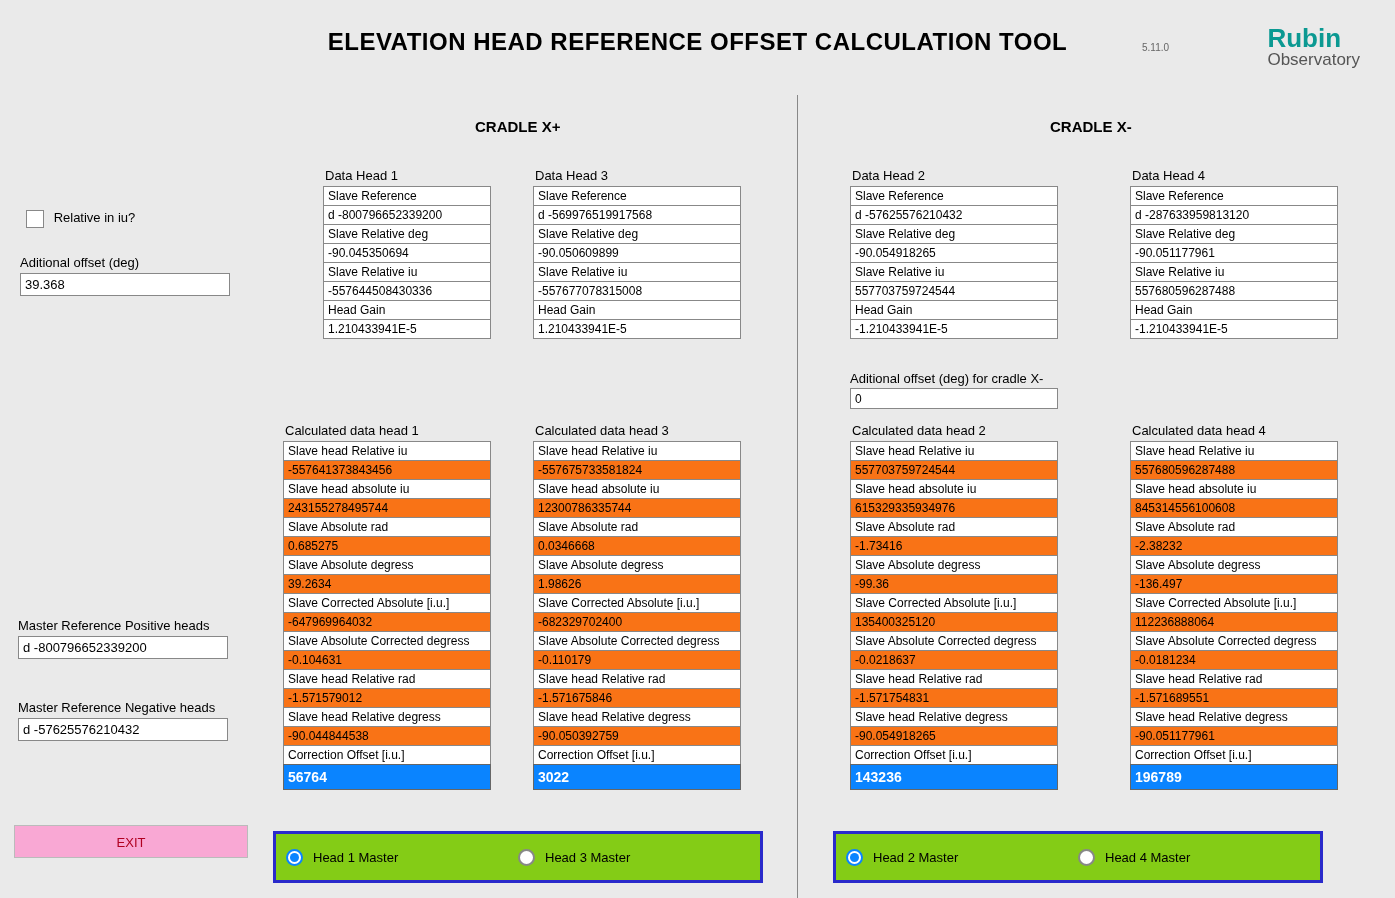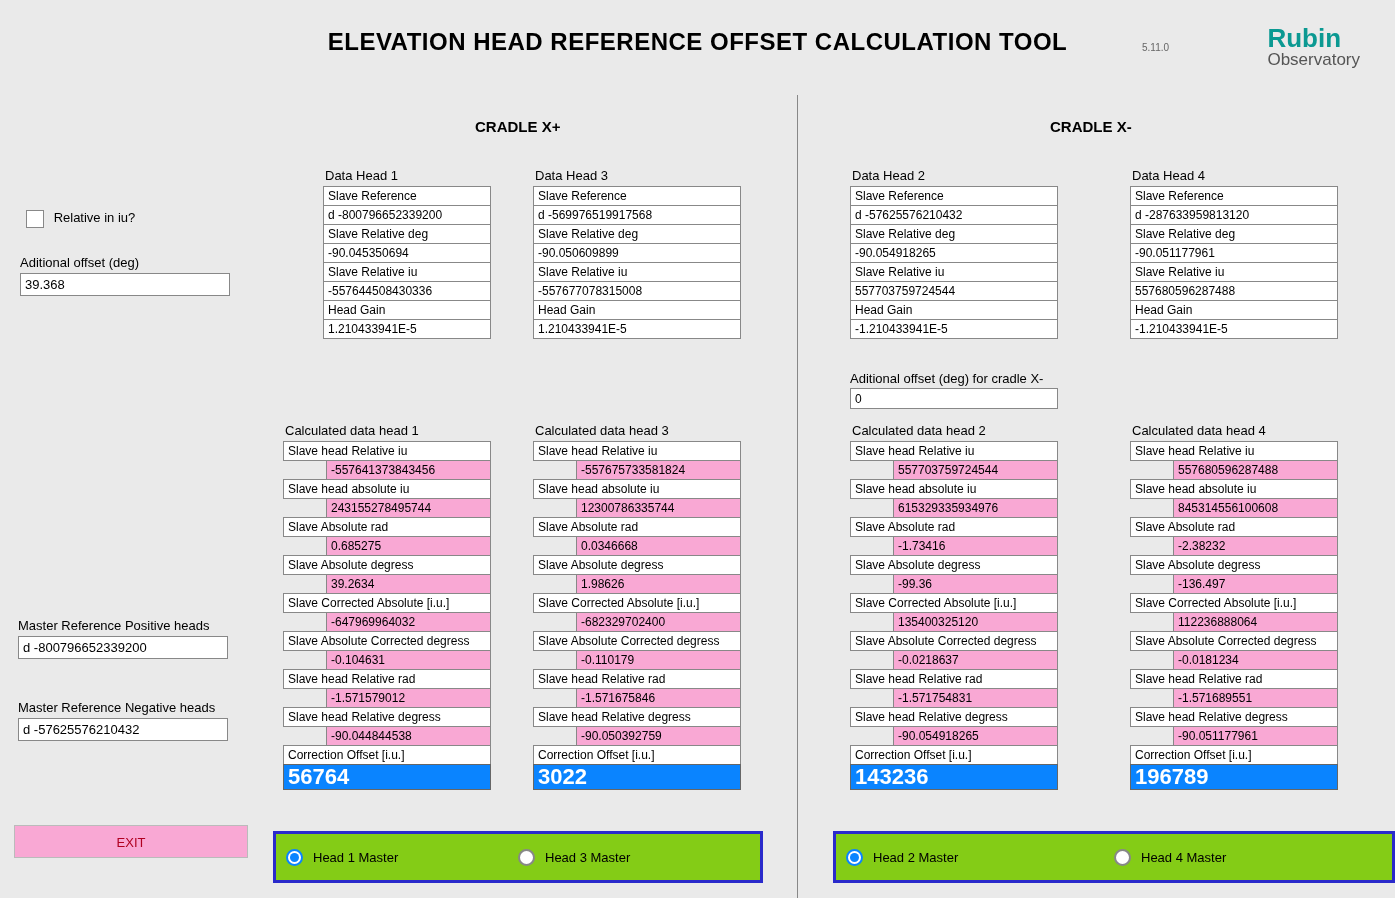--- a/index.html
+++ b/index.html
@@ -91,23 +91,23 @@
     font-size: 13px; color: #000; margin-bottom: 4px; padding-left: 2px;
   }
   .cell {
     border: 1px solid #888; background: #fff; height: 20px;
     padding: 1px 4px; font-size: 12px;
     display: flex; align-items: center;
     margin-top: -1px;
     overflow: hidden; white-space: nowrap;
   }
   .cell:first-of-type { margin-top: 0; }
-  .cell.gray { background: #f9a8d4; margin-left: 43px; }
+  .cell.gray { background: #f97316; }
   .cell.hilite {
-    background: #0a84ff; color: #fff; font-weight: 700; font-size: 22px;
+    background: #0a84ff; color: #fff; font-weight: 700; font-size: 14px;
     height: 26px; border: 1px solid #666;
   }
 
   
   .add-off {
     position: absolute; font-size: 13px;
   }
   .add-off input {
     display: block; width: 208px; height: 21px;
     border: 1px solid #888; background: #fff; padding: 1px 4px;
@@ -319,21 +319,21 @@
 <div class="master-box" style="left:273px; width:490px;">
   <div class="radio-wrap">
     <span class="radio on"></span>
     <span>Head 1 Master</span>
   </div>
   <div class="radio-wrap">
     <span class="radio"></span>
     <span>Head 3 Master</span>
   </div>
 </div>
-<div class="master-box" style="left:833px; width:562px;">
+<div class="master-box" style="left:833px; width:490px;">
   <div class="radio-wrap">
     <span class="radio on"></span>
     <span>Head 2 Master</span>
   </div>
   <div class="radio-wrap">
     <span class="radio"></span>
     <span>Head 4 Master</span>
   </div>
 </div>
 

